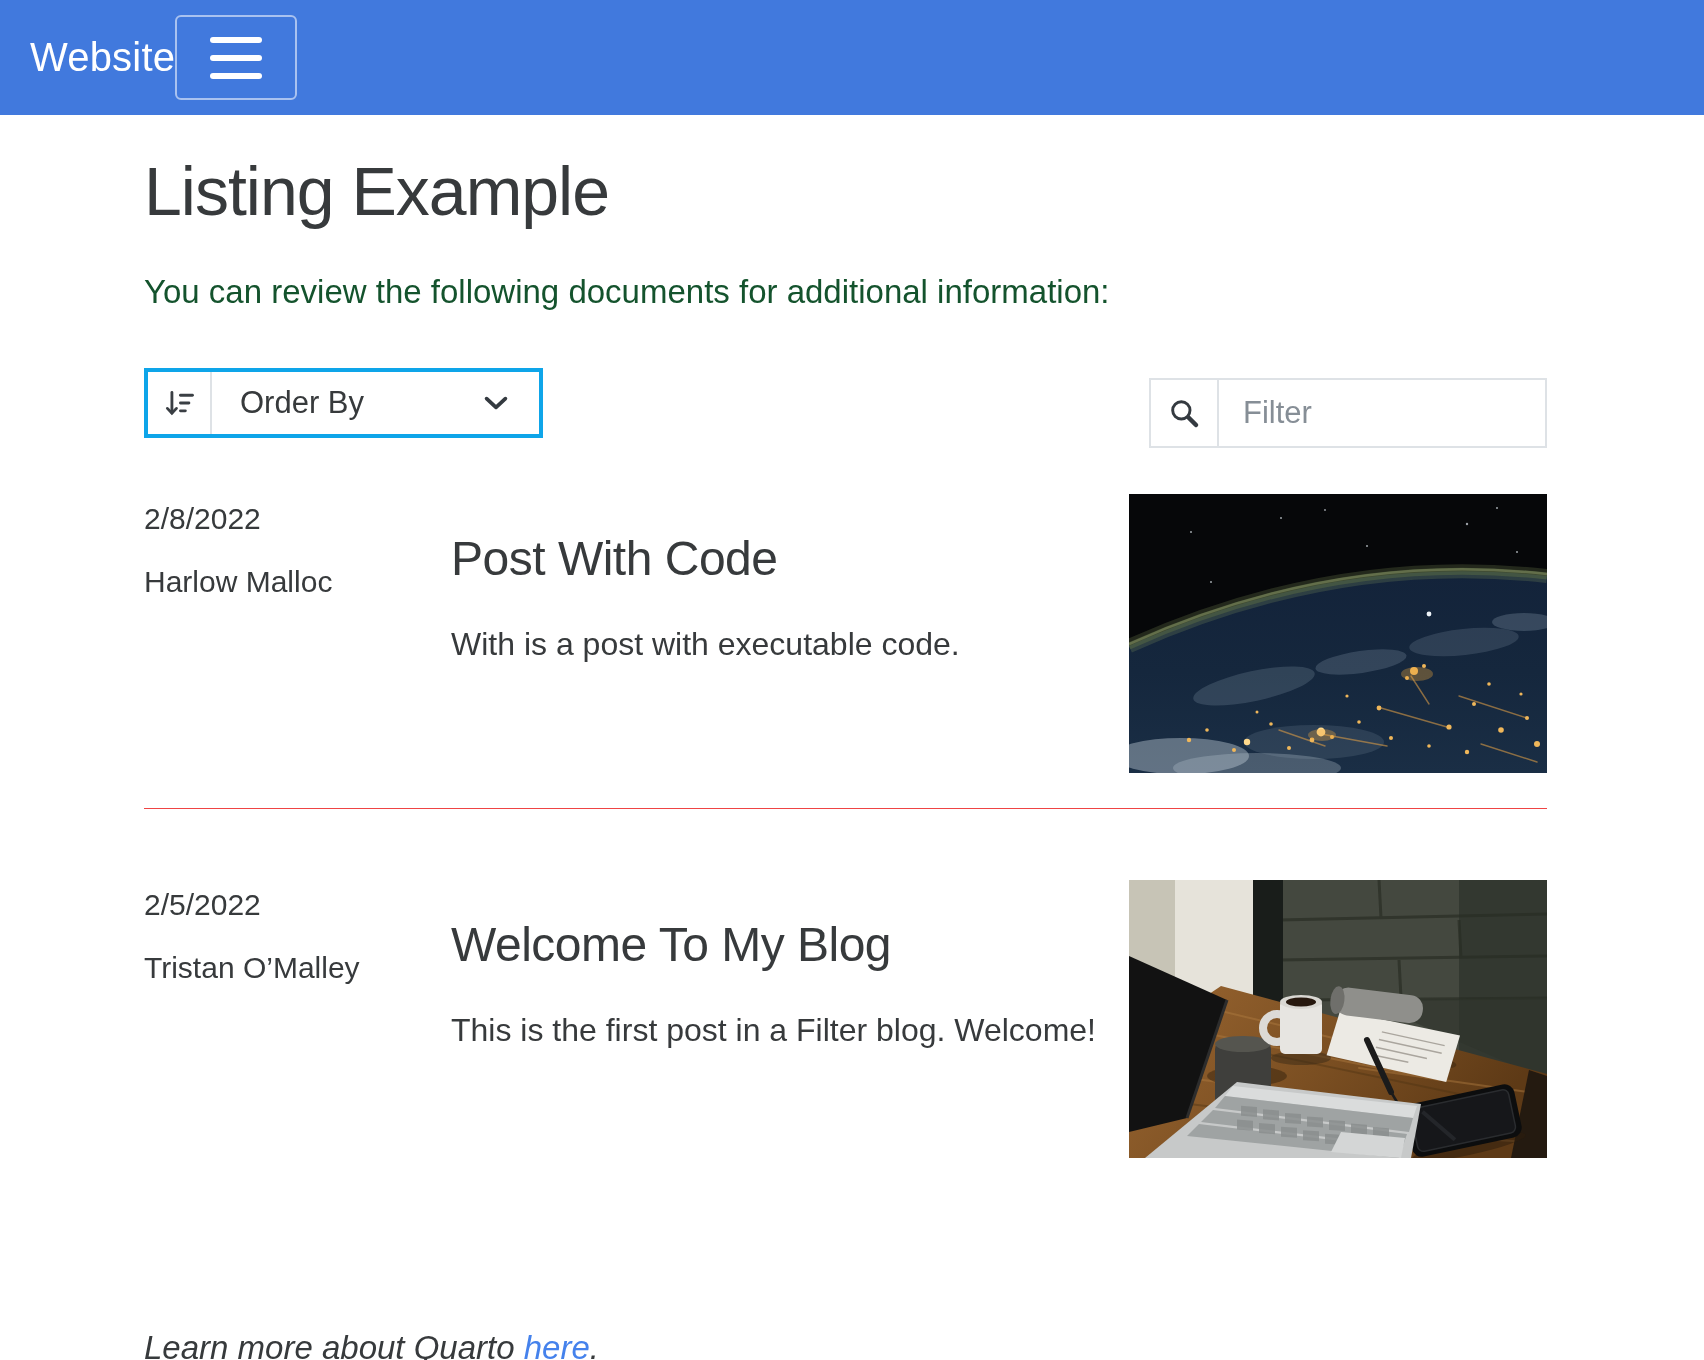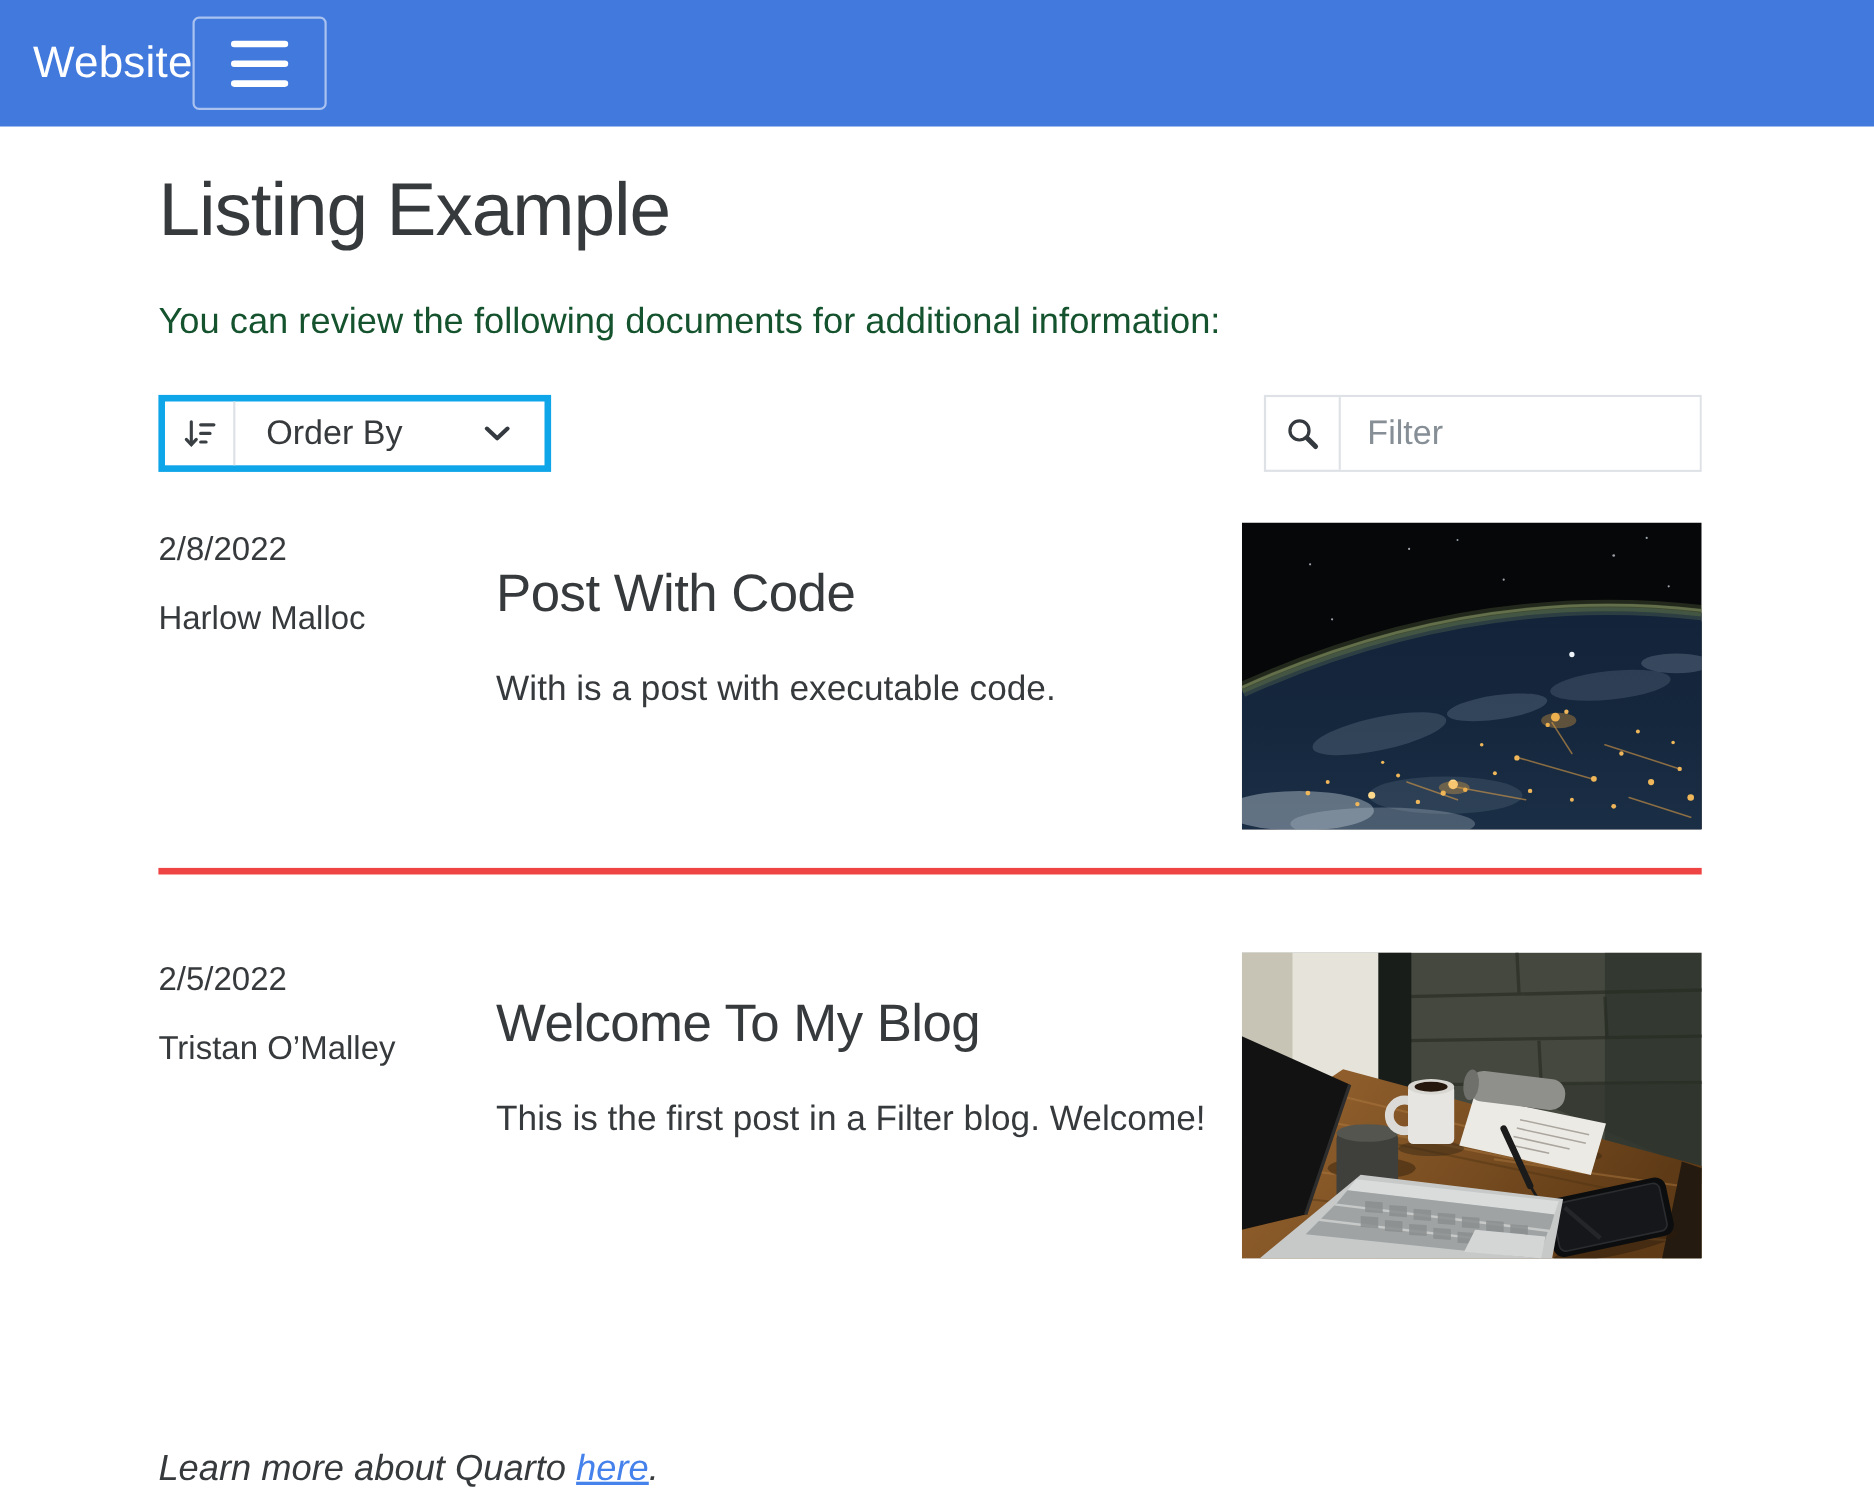--- a/index.html
+++ b/index.html
@@ -29,47 +29,47 @@
 
   h1.page-title {
     margin-top: 36px; font-size: 68px; font-weight: 400;
     letter-spacing: -1px; color: #373a3c; line-height: 1.2;
   }
   p.intro { margin-top: 36px; font-size: 33px; line-height: 1.4; color: #14532d; }
 
   
   .toolbar { margin-top: 44px; display: flex; justify-content: space-between; align-items: center; }
   .order-by {
-    width: 357px; height: 70px; border: 6px solid #0ea5e9; background: #fff;
+    width: 399px; height: 70px; border: 4px solid #0ea5e9; background: #fff;
     display: flex; align-items: stretch; cursor: pointer;
   }
   .order-by .icon-seg {
     width: 64px; border-right: 2px solid #dee2e6;
     display: flex; align-items: center; justify-content: center; flex-shrink: 0;
   }
   .order-by .ob-label { flex: 1; display: flex; align-items: center; padding-left: 28px; font-size: 31px; color: #373a3c; }
   .order-by .chev { display: flex; align-items: center; padding-right: 28px; }
 
   .filter-group {
     width: 398px; height: 70px; border: 2px solid #dee2e6; background: #fff;
-    display: flex; align-items: stretch;
+    display: flex; align-items: stretch; margin-top: 19px;
   }
   .filter-group .icon-seg {
     width: 68px; border-right: 2px solid #dee2e6;
     display: flex; align-items: center; justify-content: center; flex-shrink: 0;
   }
   .filter-group input {
     flex: 1; border: none; outline: none; font-size: 31px; padding: 0 24px;
     font-family: "Liberation Sans", sans-serif; color: #373a3c; min-width: 0;
   }
   .filter-group input::placeholder { color: #868e96; opacity: 1; }
 
   
   .listing-item { display: flex; justify-content: space-between; align-items: flex-start; padding: 46px 0 35px 0; }
-  .listing-item.first { border-bottom: 6px solid #ef4444; }
+  .listing-item.first { border-bottom: 1px solid #ef4444; }
   .listing-item.second { padding-top: 71px; }
 
   .meta { width: 284px; flex-shrink: 0; font-size: 30px; line-height: 1.25; padding-top: 6px; }
   .meta .author { margin-top: 26px; }
 
   .item-body { width: 655px; flex-shrink: 0; }
   .item-title {
     font-size: 48px; font-weight: 400; letter-spacing: -0.5px; color: #373a3c;
     text-decoration: none; line-height: 1.15; display: inline-block; cursor: pointer; margin-top: 37px;
   }

